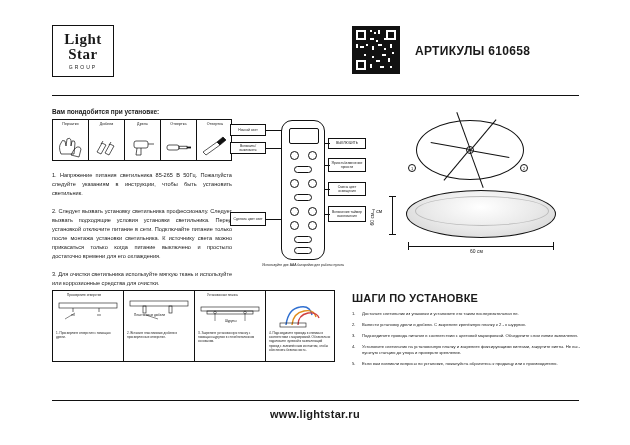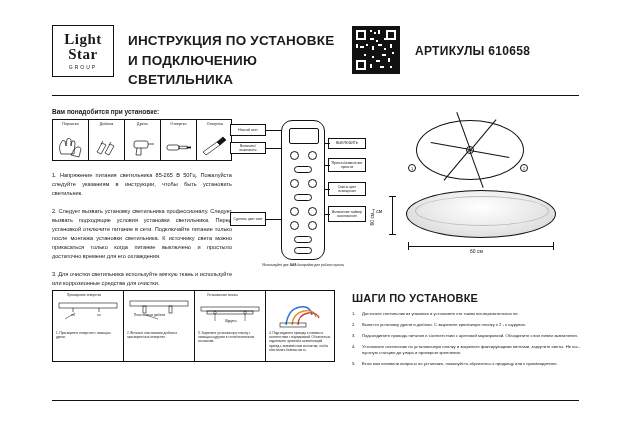--- a/index.html
+++ b/index.html
@@ -155,21 +155,20 @@
 <div class="page">
 
   <div class="header">
 
     <div class="logo-box">
       <div class="l1">Light</div>
       <div class="l2">Star</div>
       <div class="l3">GROUP</div>
     </div>
 
-    <div class="title-main">ИНСТРУКЦИЯ ПО УСТАНОВКЕ И ПОДКЛЮЧЕНИЮ СВЕТИЛЬНИКА</div>
 
     <div class="qr">
       <div class="qr-inner">
         <i style="left:4px;top:4px;width:10px;height:10px;"></i>
         <i style="left:6px;top:6px;width:6px;height:6px;background:#111;"></i>
         <i style="right:4px;top:4px;width:10px;height:10px;"></i>
         <i style="right:6px;top:6px;width:6px;height:6px;background:#111;"></i>
         <i style="left:4px;bottom:4px;width:10px;height:10px;"></i>
         <i style="left:6px;bottom:6px;width:6px;height:6px;background:#111;"></i>
         <i style="left:18px;top:4px;width:2px;height:2px;"></i>
@@ -406,14 +405,15 @@
     <ol>
       <li>Достаньте светильник из упаковки и установите его таким послерезательная не.</li>
       <li>Вынести установку дрели и дюбели. С закрепите крепёжную планку к 2 - х шурупов.</li>
       <li>Подсоедините провода питания в соответствии с цветовой маркировкой. Объедините слои линии заземления.</li>
       <li>Установите светильник на установочную планку и закрепите фиксирующими винтами, закрутите винты. Не вы - пускную станцию до упора и проверьте крепление.</li>
       <li>Если вам возникли вопросы по установке, пожалуйста обратитесь к продавцу или к производителю.</li>
     </ol>
   </div>
 
   <div class="hr-bot"></div>
+  <div class="footer">www.lightstar.ru</div>
 
 </div>
 
 </body></html>

